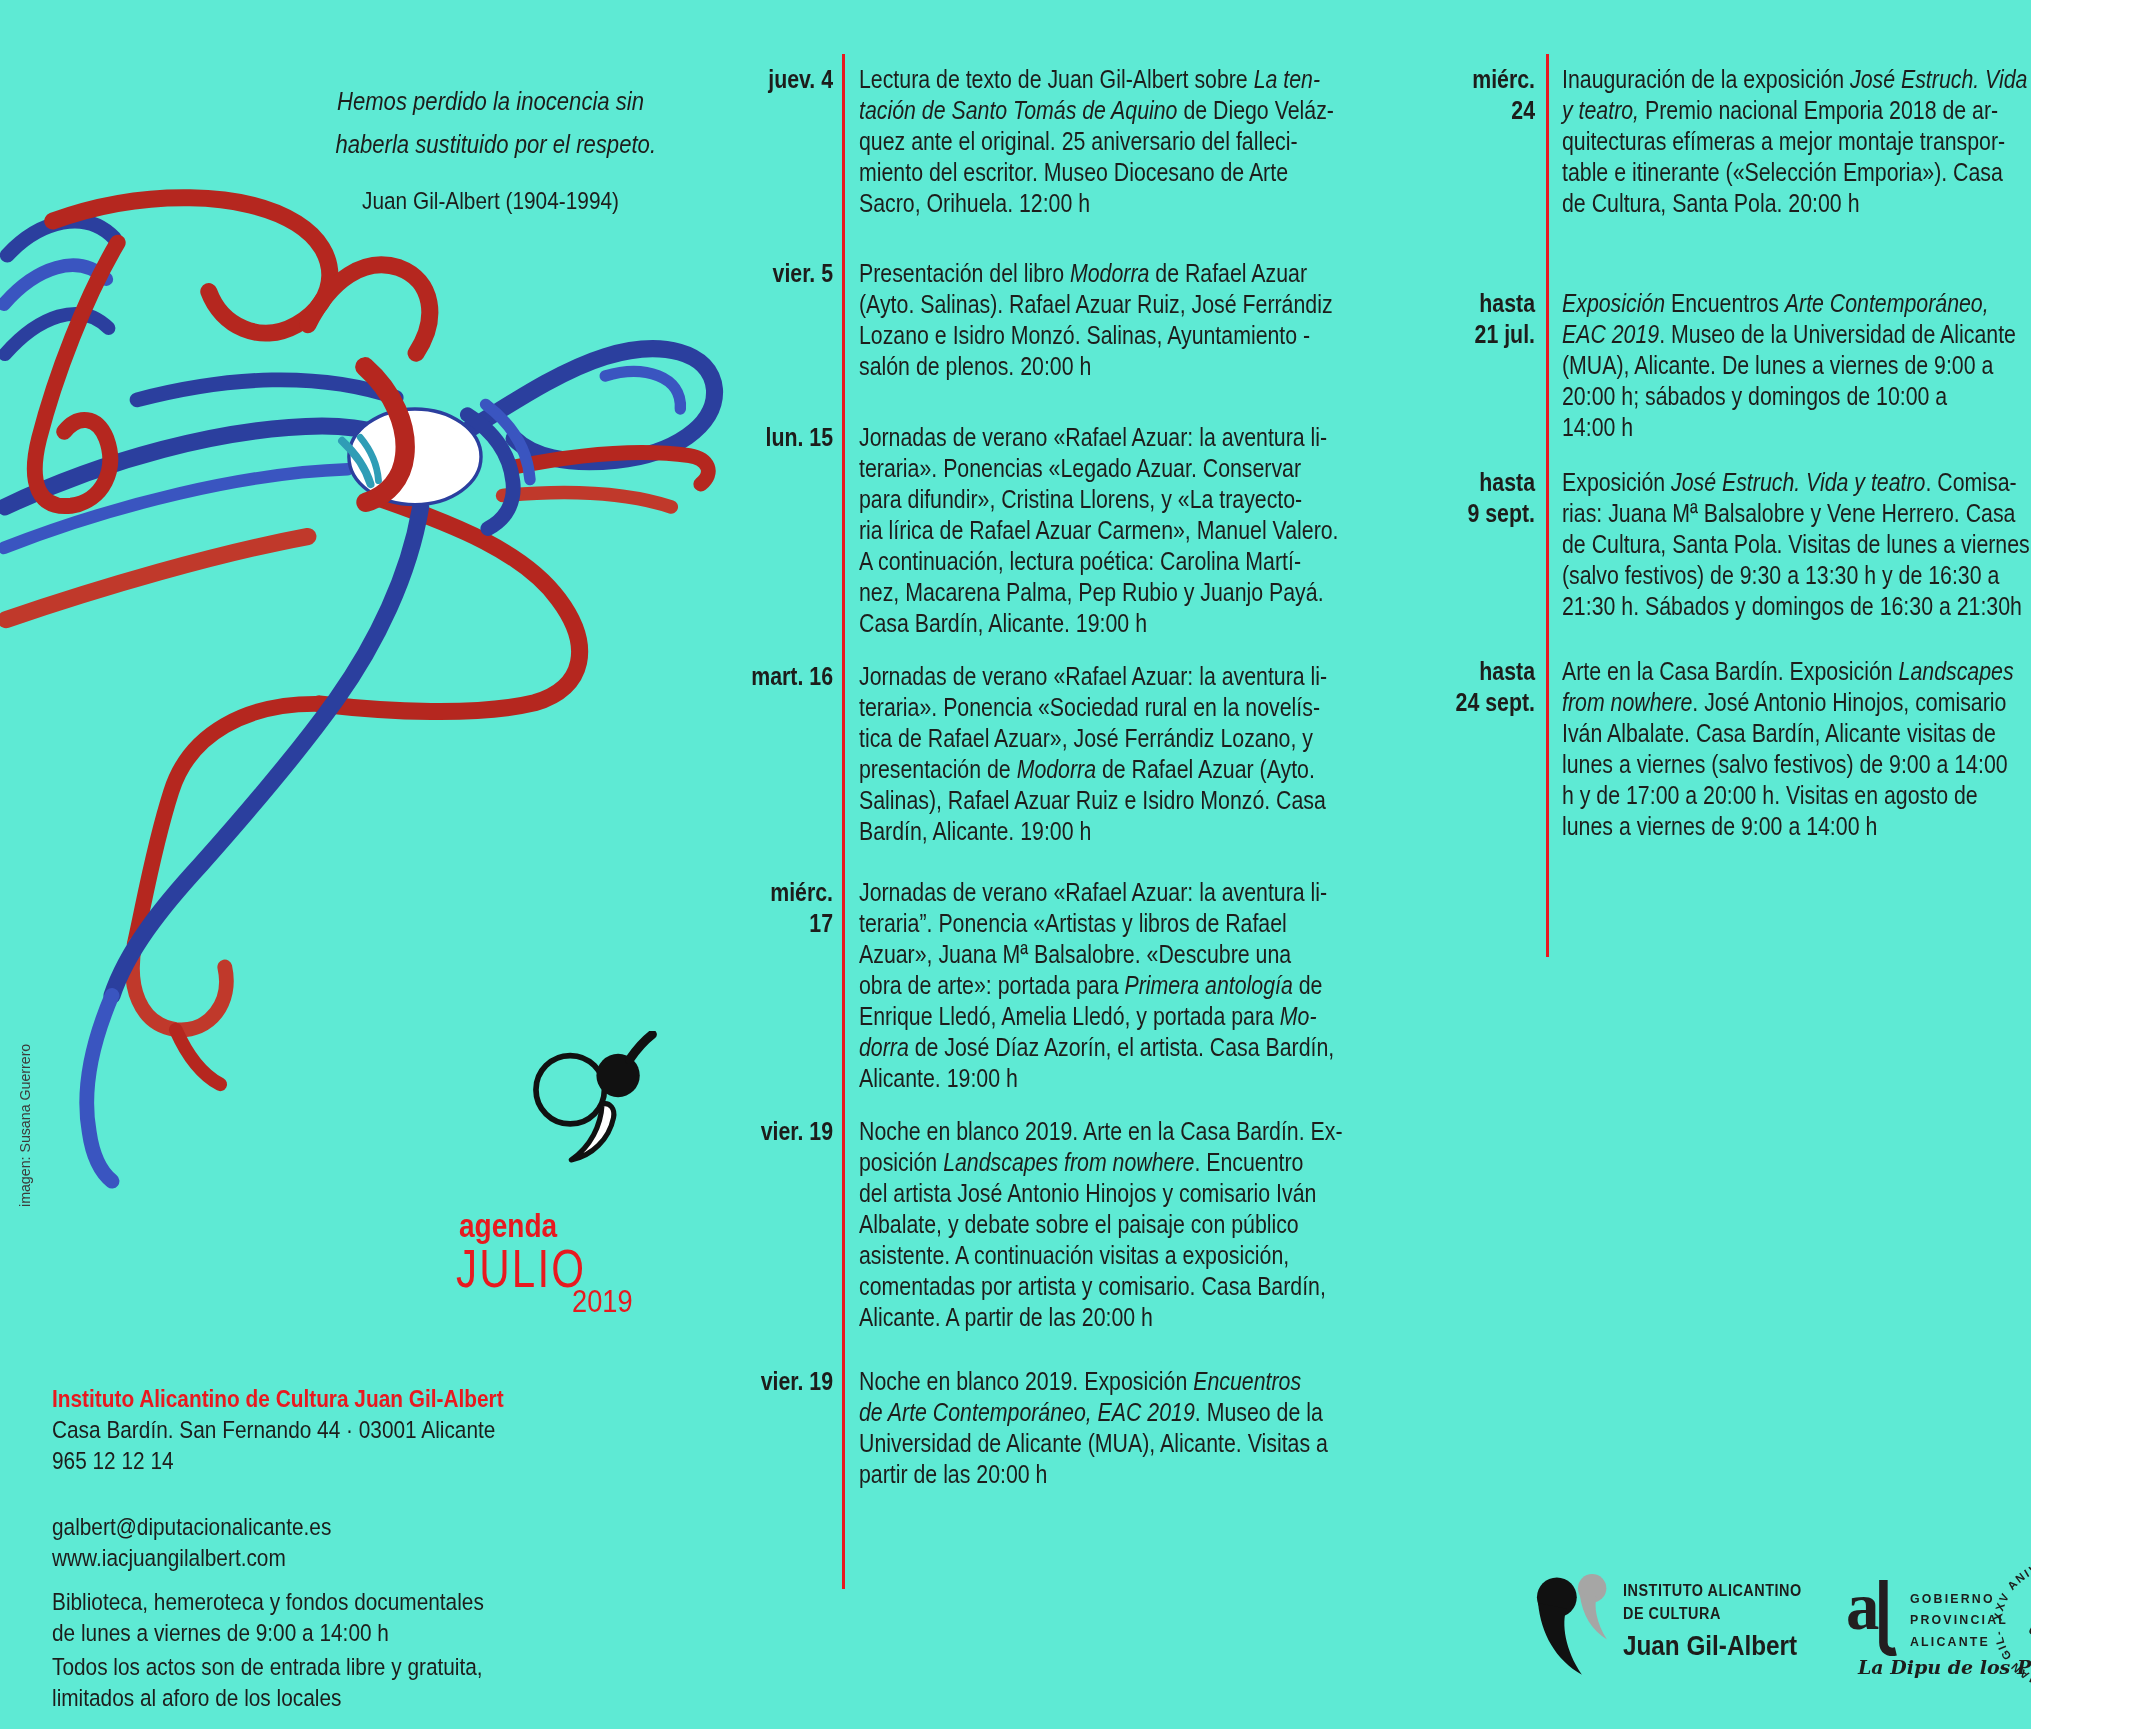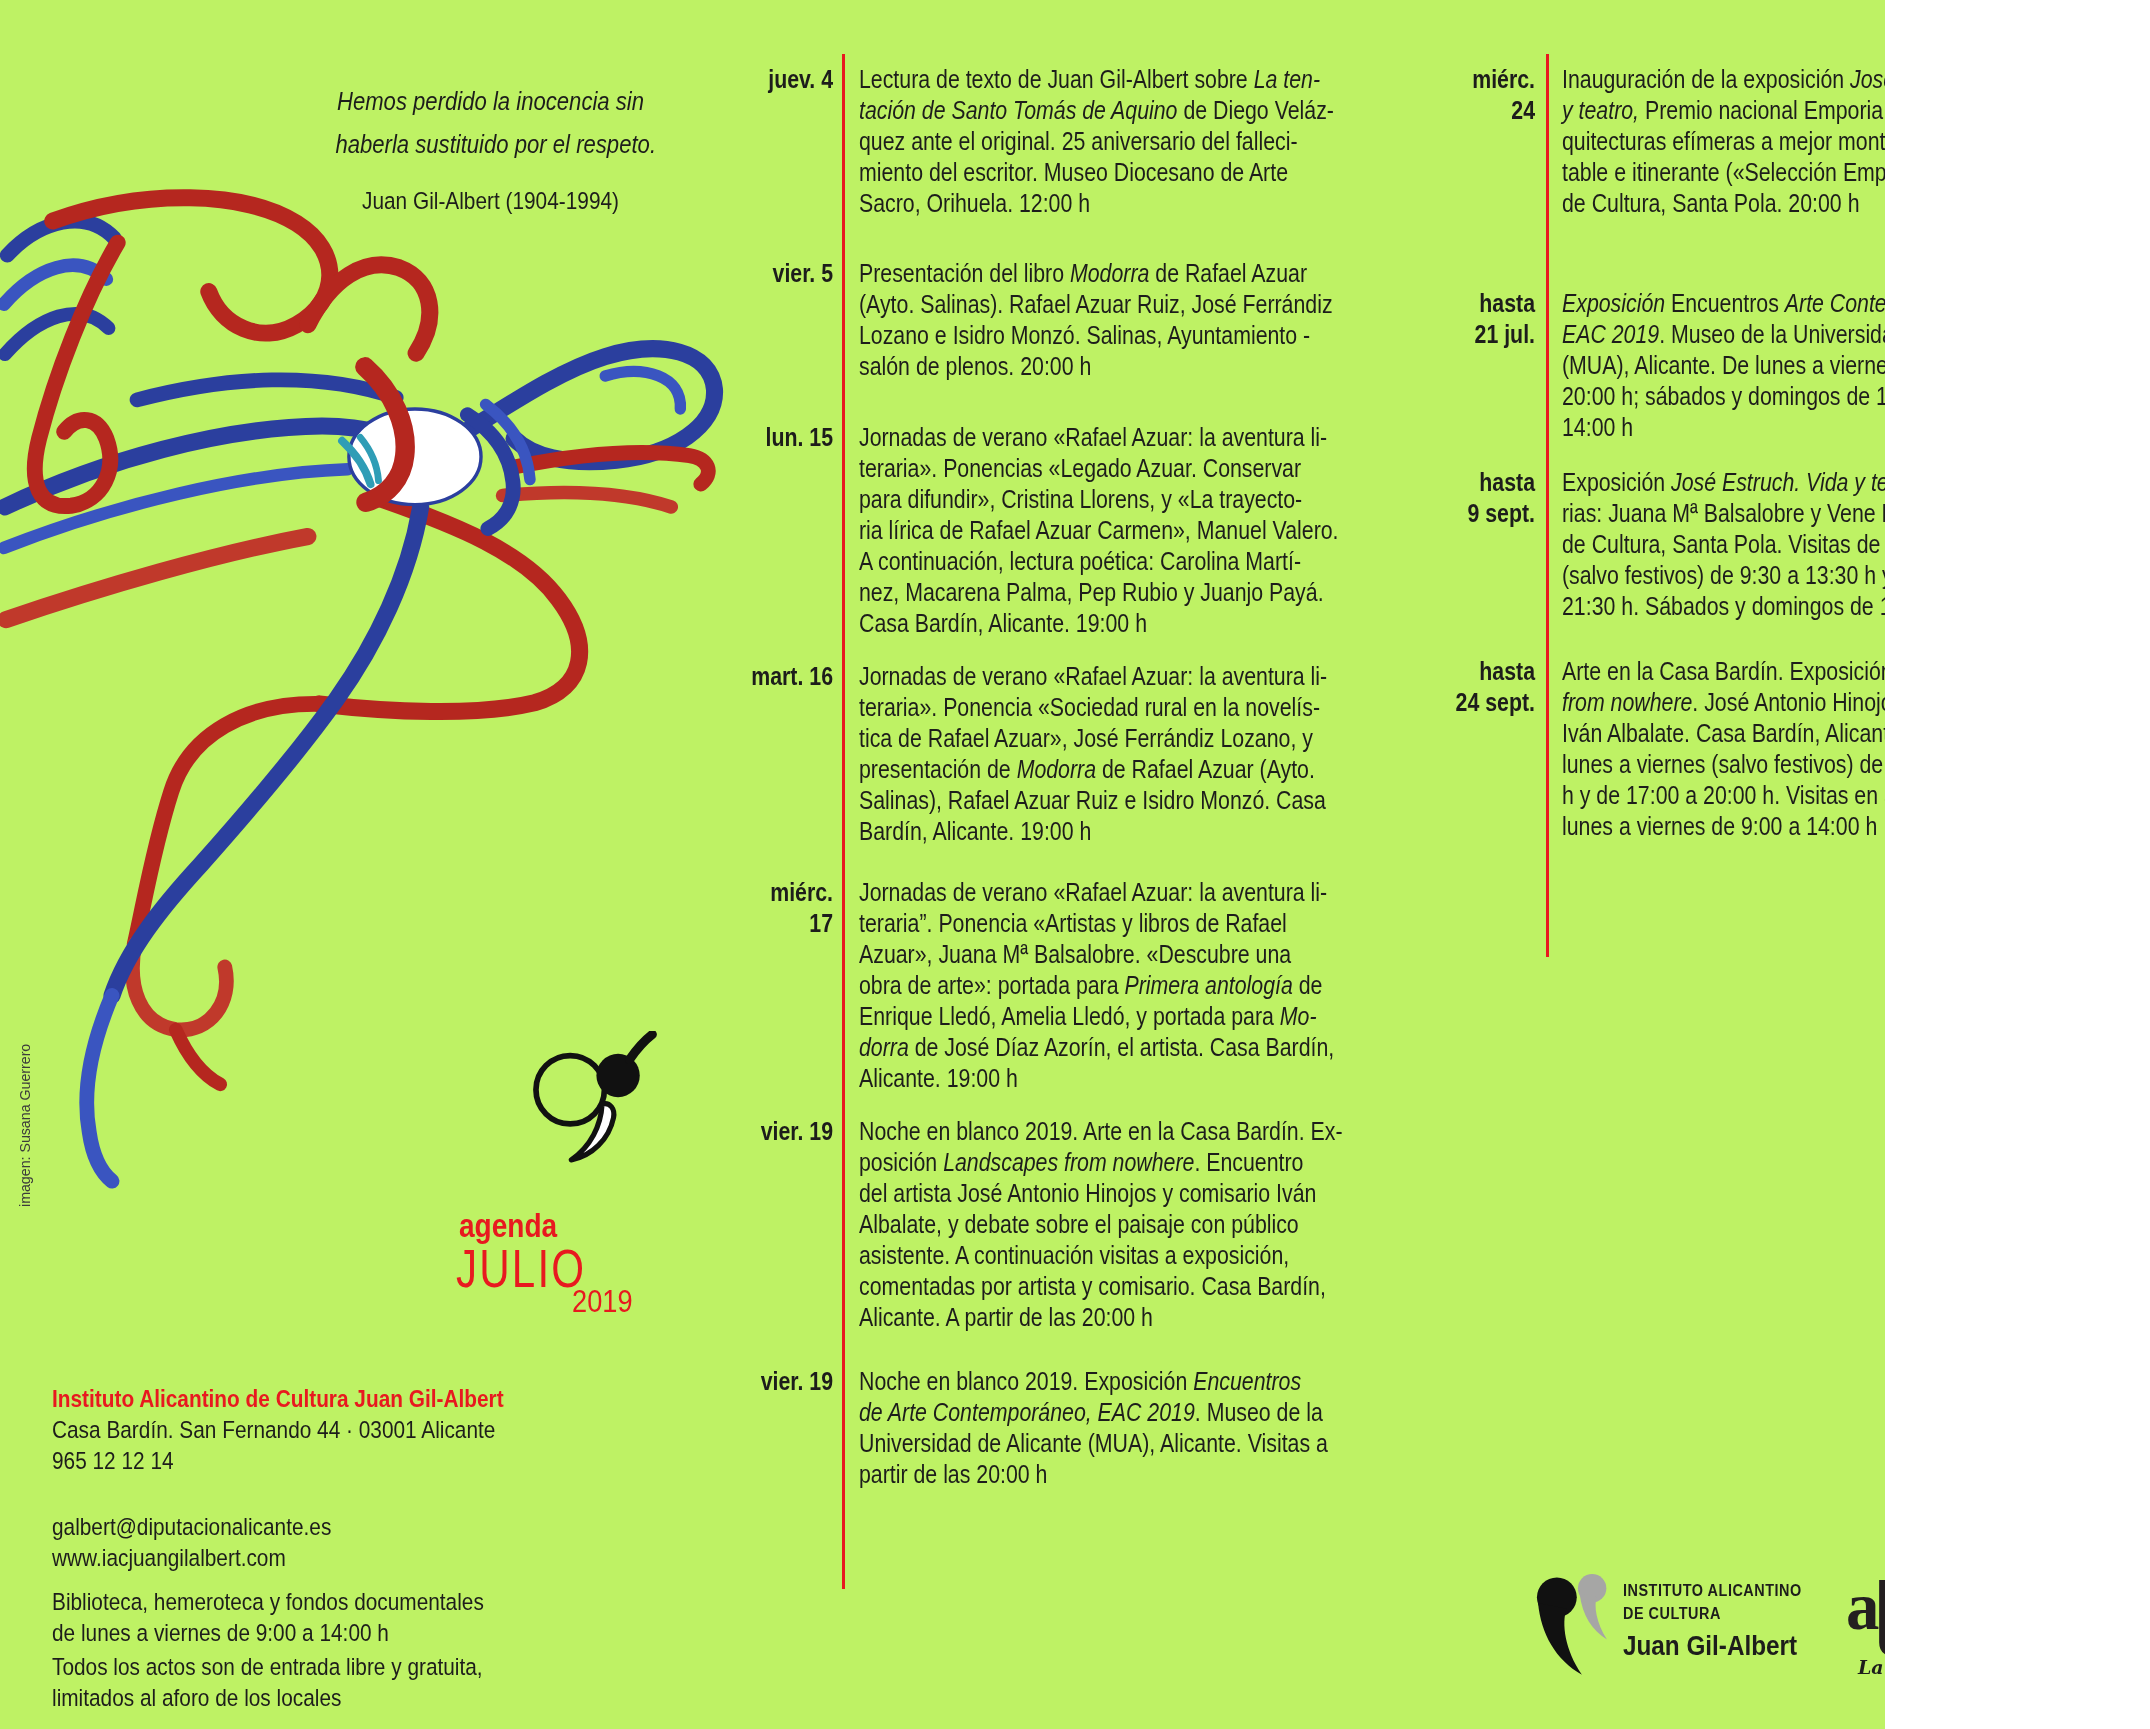--- a/index.html
+++ b/index.html
@@ -1,16 +1,16 @@
 <!DOCTYPE html>
 <html style="font-size:9px"><head>
 <meta charset="utf-8">
 <style>
   html,body{margin:0;padding:0;background:#fff;}
-  #canvas{position:relative;width:1885px;height:1729px;background:#bef264;overflow:hidden;
+  #canvas{position:relative;width:2031px;height:1729px;background:#5eead4;overflow:hidden;
           font-family:"Liberation Sans","DejaVu Sans",sans-serif;color:#1d1d1b;}
   .abs{position:absolute;}
   
   .quote{left:308px;top:80px;width:365px;text-align:center;font-style:italic;font-size:26px;
          line-height:43px;transform:scaleX(.85);transform-origin:50% 0;white-space:nowrap;}
   .quote-attr{left:308px;top:187px;width:365px;text-align:center;font-size:24.5px;
          transform:scaleX(.85);transform-origin:50% 0;white-space:nowrap;}
   
   .credit{left:17px;top:1207px;transform:rotate(-90deg);transform-origin:0 0;font-size:14.2px;
           color:#3c3c3b;white-space:nowrap;}

